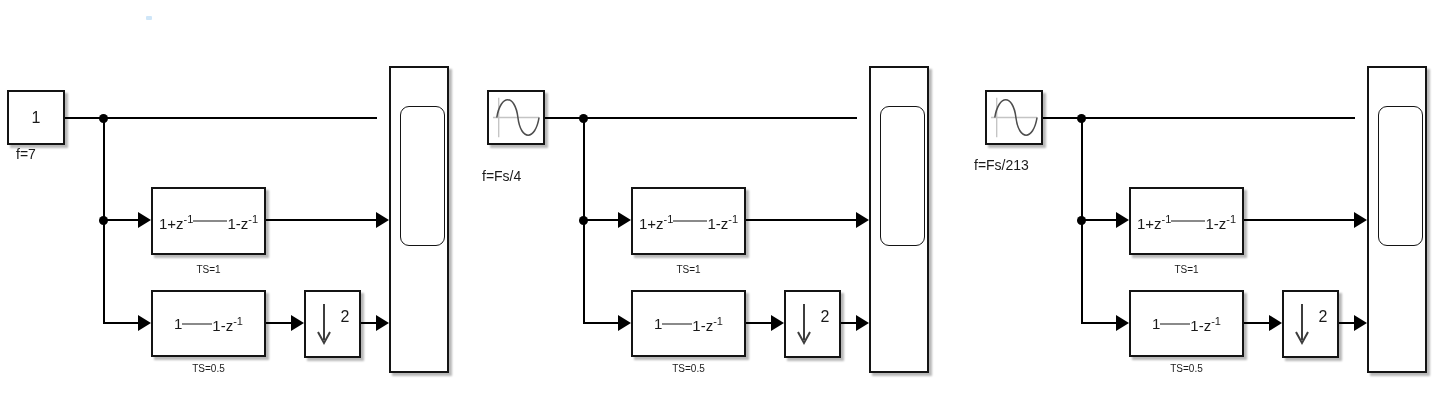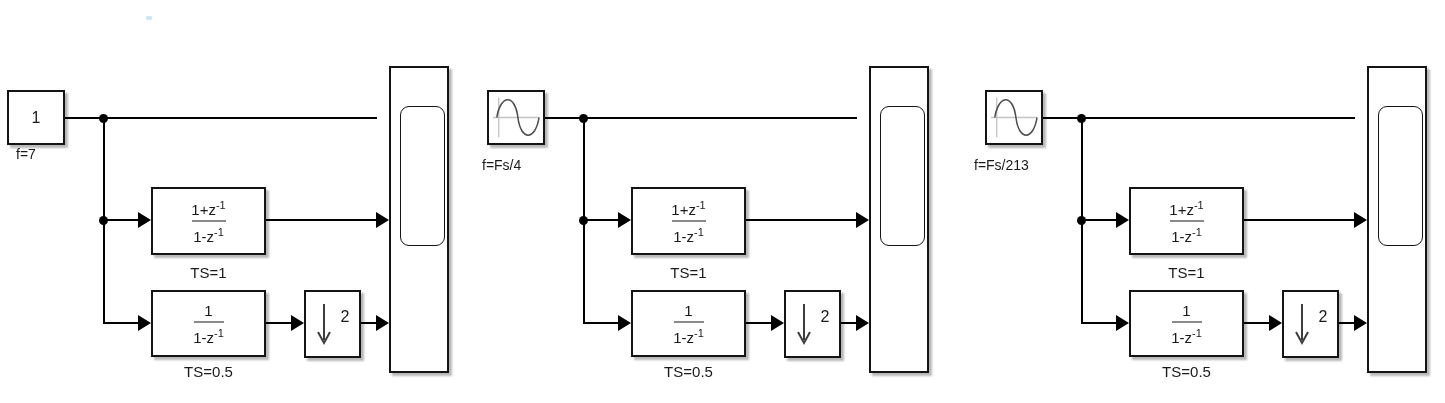--- a/index.html
+++ b/index.html
@@ -8,26 +8,26 @@
   .subsystem{position:absolute;top:0;width:462px;height:403px;}
 
   
   .blk{position:absolute;box-sizing:border-box;background:#ffffff;border:2px solid #141414;
        box-shadow:3px 3px 2px rgba(0,0,0,0.28);}
   .src-block{left:7px;top:90px;width:58px;height:55px;display:flex;align-items:center;justify-content:center;}
   .src-value{font-size:16px;color:#1a1a1a;}
   .src-label{position:absolute;font-size:14px;color:#1a1a1a;white-space:nowrap;}
   .filter-a{left:151px;top:187px;width:115px;height:68px;}
   .filter-b{left:151px;top:290px;width:115px;height:67px;}
-  .frac{display:flex;flex-direction:column;align-items:center;justify-content:center;height:100%;
+  .frac{display:flex;flex-direction:row;align-items:center;justify-content:center;height:100%;
         font-size:15px;line-height:19px;color:#1a1a1a;}
   .frac .bar{height:2px;background:#8a8a8a;margin:1px 0;}
   .bar-w{width:34px;}.bar-n{width:30px;}
   .sup{font-size:11px;vertical-align:6px;letter-spacing:0;}
-  .ts-label{position:absolute;left:151px;width:115px;text-align:center;font-size:15px;color:#1a1a1a;}
+  .ts-label{position:absolute;left:151px;width:115px;text-align:center;font-size:10px;color:#1a1a1a;}
   .downsample{left:304px;top:290px;width:57px;height:68px;display:flex;align-items:center;justify-content:center;gap:9px;}
   .ds-factor{font-size:16px;transform:translateY(-7px);}
   .scope{left:389px;top:66px;width:60px;height:307px;}
   .scope-screen{position:absolute;left:9px;top:38px;width:43px;height:138px;border:1.6px solid #141414;border-radius:9px;background:#ffffff;}
 
   
   .wire-h{position:absolute;height:2px;background:#000000;}
   .wire-v{position:absolute;width:2px;background:#000000;}
   .dot{position:absolute;width:9px;height:9px;border-radius:50%;background:#000000;}
   .arr{position:absolute;width:0;height:0;border-top:8px solid transparent;border-bottom:8px solid transparent;border-left:13px solid #000000;}
@@ -92,21 +92,21 @@
   </section>
 
   <section class="subsystem" style="left:480px">
     <div class="blk src-block">
       <svg width="52" height="49" viewBox="0 0 54 51">
         <line x1="9" y1="5" x2="9" y2="46" stroke="#c4c4c4" stroke-width="1.4"></line>
         <line x1="3" y1="25.5" x2="51" y2="25.5" stroke="#c4c4c4" stroke-width="1.4"></line>
         <path d="M7 25.5 C 11 1, 26 1, 29 25.5 C 32 50, 47 50, 51 25.5" fill="none" stroke="#4d4d4d" stroke-width="1.6"></path>
       </svg>
     </div>
-    <div class="src-label" style="left:2px;top:157px">f=Fs/4</div>
+    <div class="src-label" style="left:2px;top:168px">f=Fs/4</div>
 
     <div class="wire-h" style="left:65px;top:117px;width:312px"></div>
     <div class="dot" style="left:99px;top:113.5px"></div>
     <div class="wire-v" style="left:102.5px;top:117px;height:207px"></div>
     <div class="dot" style="left:99px;top:215.5px"></div>
 
     <div class="wire-h" style="left:103px;top:219px;width:35px"></div>
     <div class="arr" style="left:138px;top:212px"></div>
     <div class="blk filter-a">
       <div class="frac">

